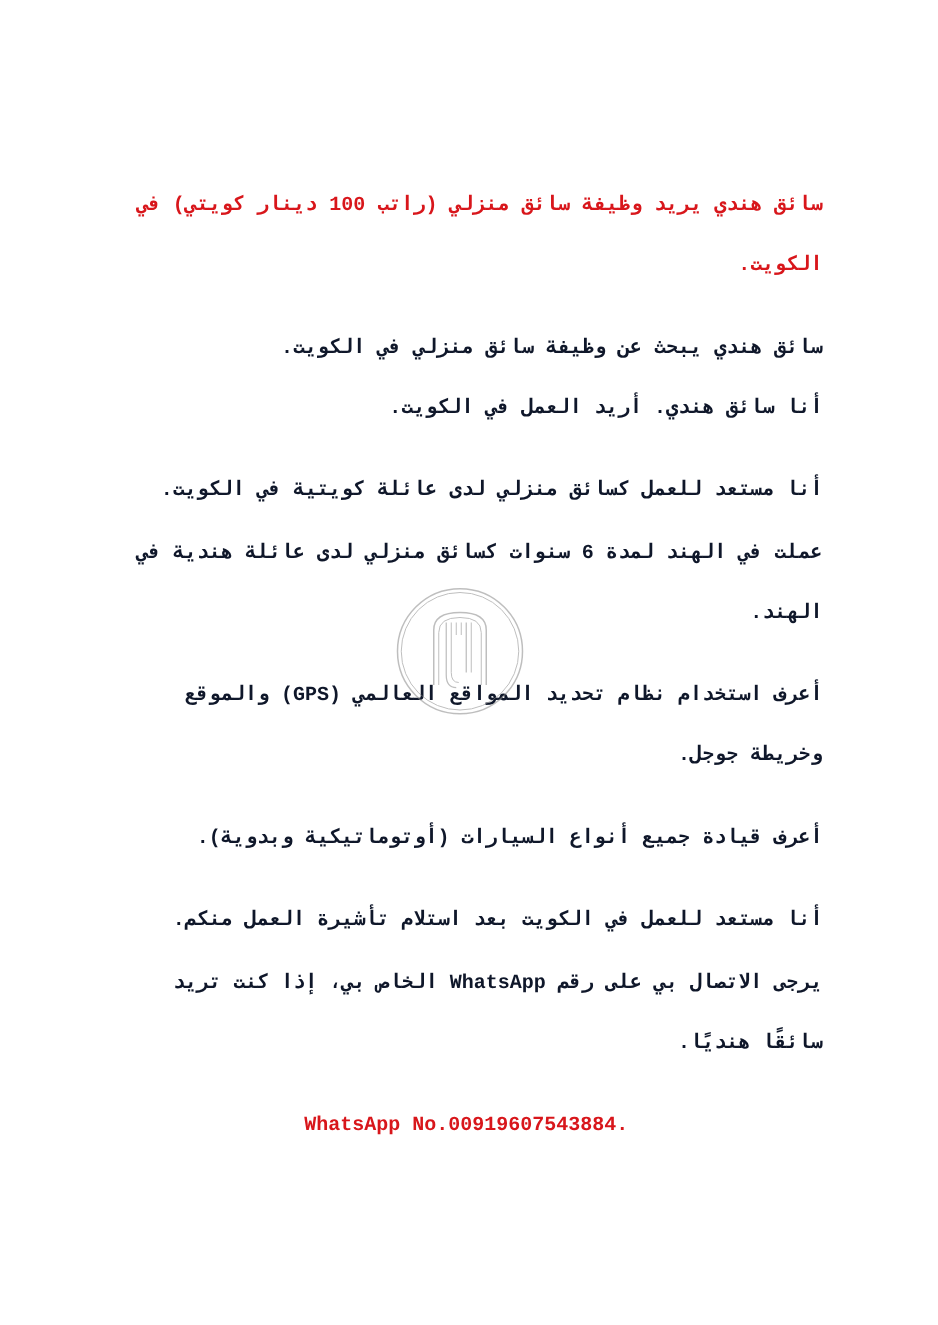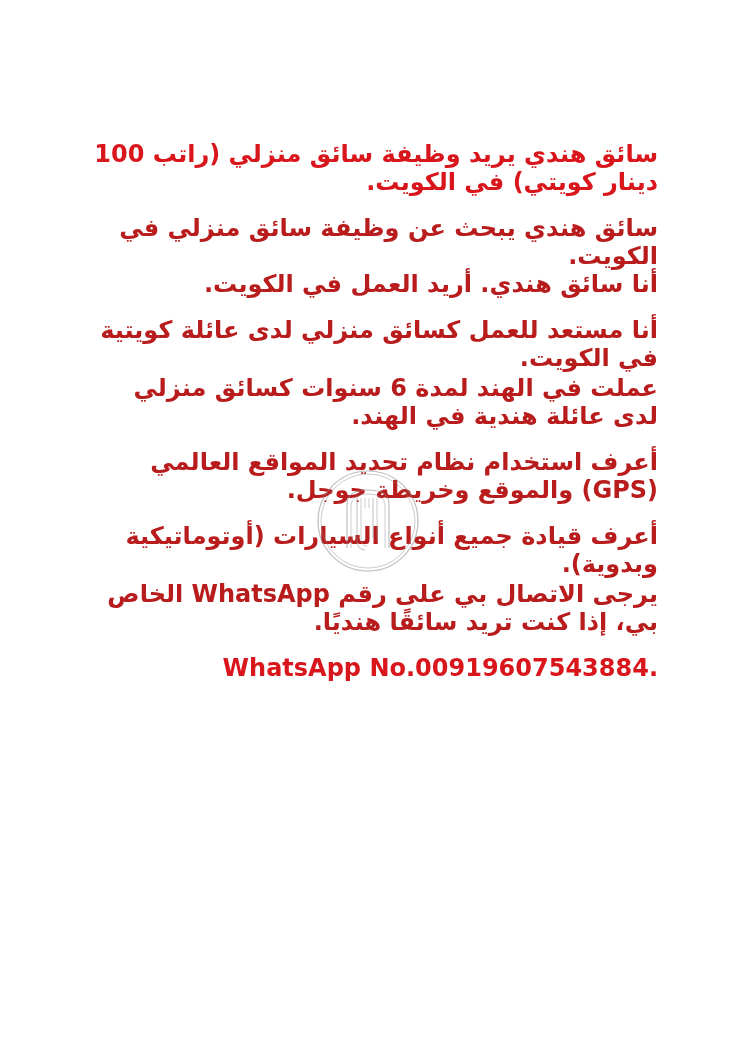--- a/index.html
+++ b/index.html
@@ -25,30 +25,31 @@
   .content {
     position: absolute;
     left: 88px;
     width: 570px;
     top: 140px;
   }
   .para {
     direction: rtl;
     text-align: right;
     font-weight: bold;
-    font-size: 24px;
-    line-height: 28px;
+    font-size: 16px;
+    line-height: 48px;
     margin: 0;
     unicode-bidi: plaintext;
+    font-family: Liberation Mono, monospace;
   }
-  .navy { color: #b91c1c; }
+  .navy { color: #0f172a; }
   .red { color: #d8161b; }
   .ltr-line {
     direction: ltr;
-    text-align: right;
+    text-align: center;
   }
   .watermark {
     position: absolute;
     left: 315px;
     top: 468px;
     width: 106px;
     height: 106px;
     pointer-events: none;
     opacity: 0.55;
   }
@@ -69,20 +70,21 @@
     <p class="para navy" style="margin-top:18px;">أنا مستعد للعمل كسائق منزلي لدى عائلة كويتية في الكويت.</p>
 
     <p class="para navy" style="margin-top:2px;">عملت في الهند لمدة 6 سنوات كسائق منزلي لدى عائلة هندية في الهند.</p>
 
     <p class="para navy" style="margin-top:18px;">أعرف استخدام نظام تحديد المواقع العالمي (GPS) والموقع وخريطة جوجل.</p>
 
     <p class="para navy" style="margin-top:18px;">أعرف قيادة جميع أنواع السيارات (أوتوماتيكية وبدوية).</p>
 
 
 
+    <p class="para navy" style="margin-top:18px;">أنا مستعد للعمل في الكويت بعد استلام تأشيرة العمل منكم.</p>
 
     <p class="para navy" style="margin-top:2px;">يرجى الاتصال بي على رقم WhatsApp الخاص بي، إذا كنت تريد سائقًا هنديًا.</p>
 
 
     <p class="para red ltr-line" style="margin-top:18px;">WhatsApp No.00919607543884.</p>
 
   </div>
 
   <svg class="watermark" viewBox="0 0 106 106" xmlns="http://www.w3.org/2000/svg">
     <circle cx="53" cy="53" r="50" fill="none" stroke="#8a8a8a" stroke-width="1.2"></circle>

